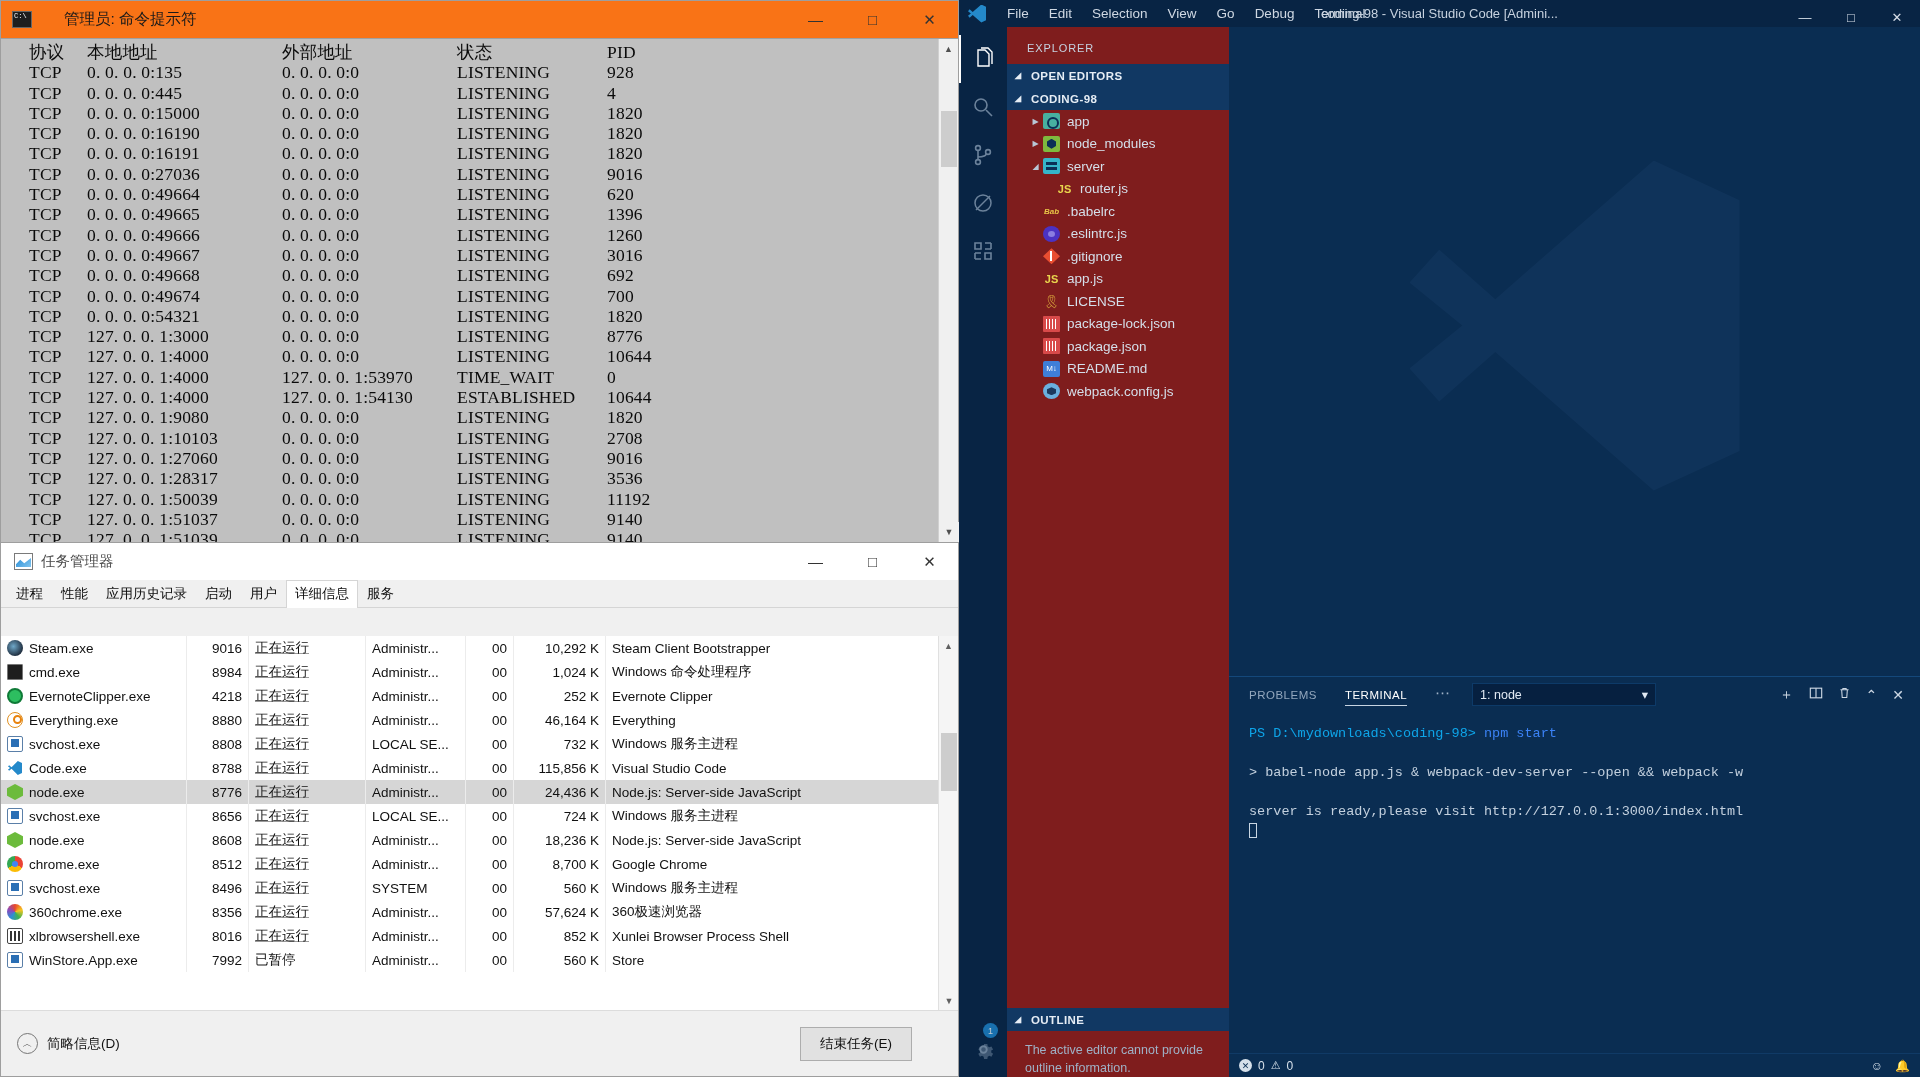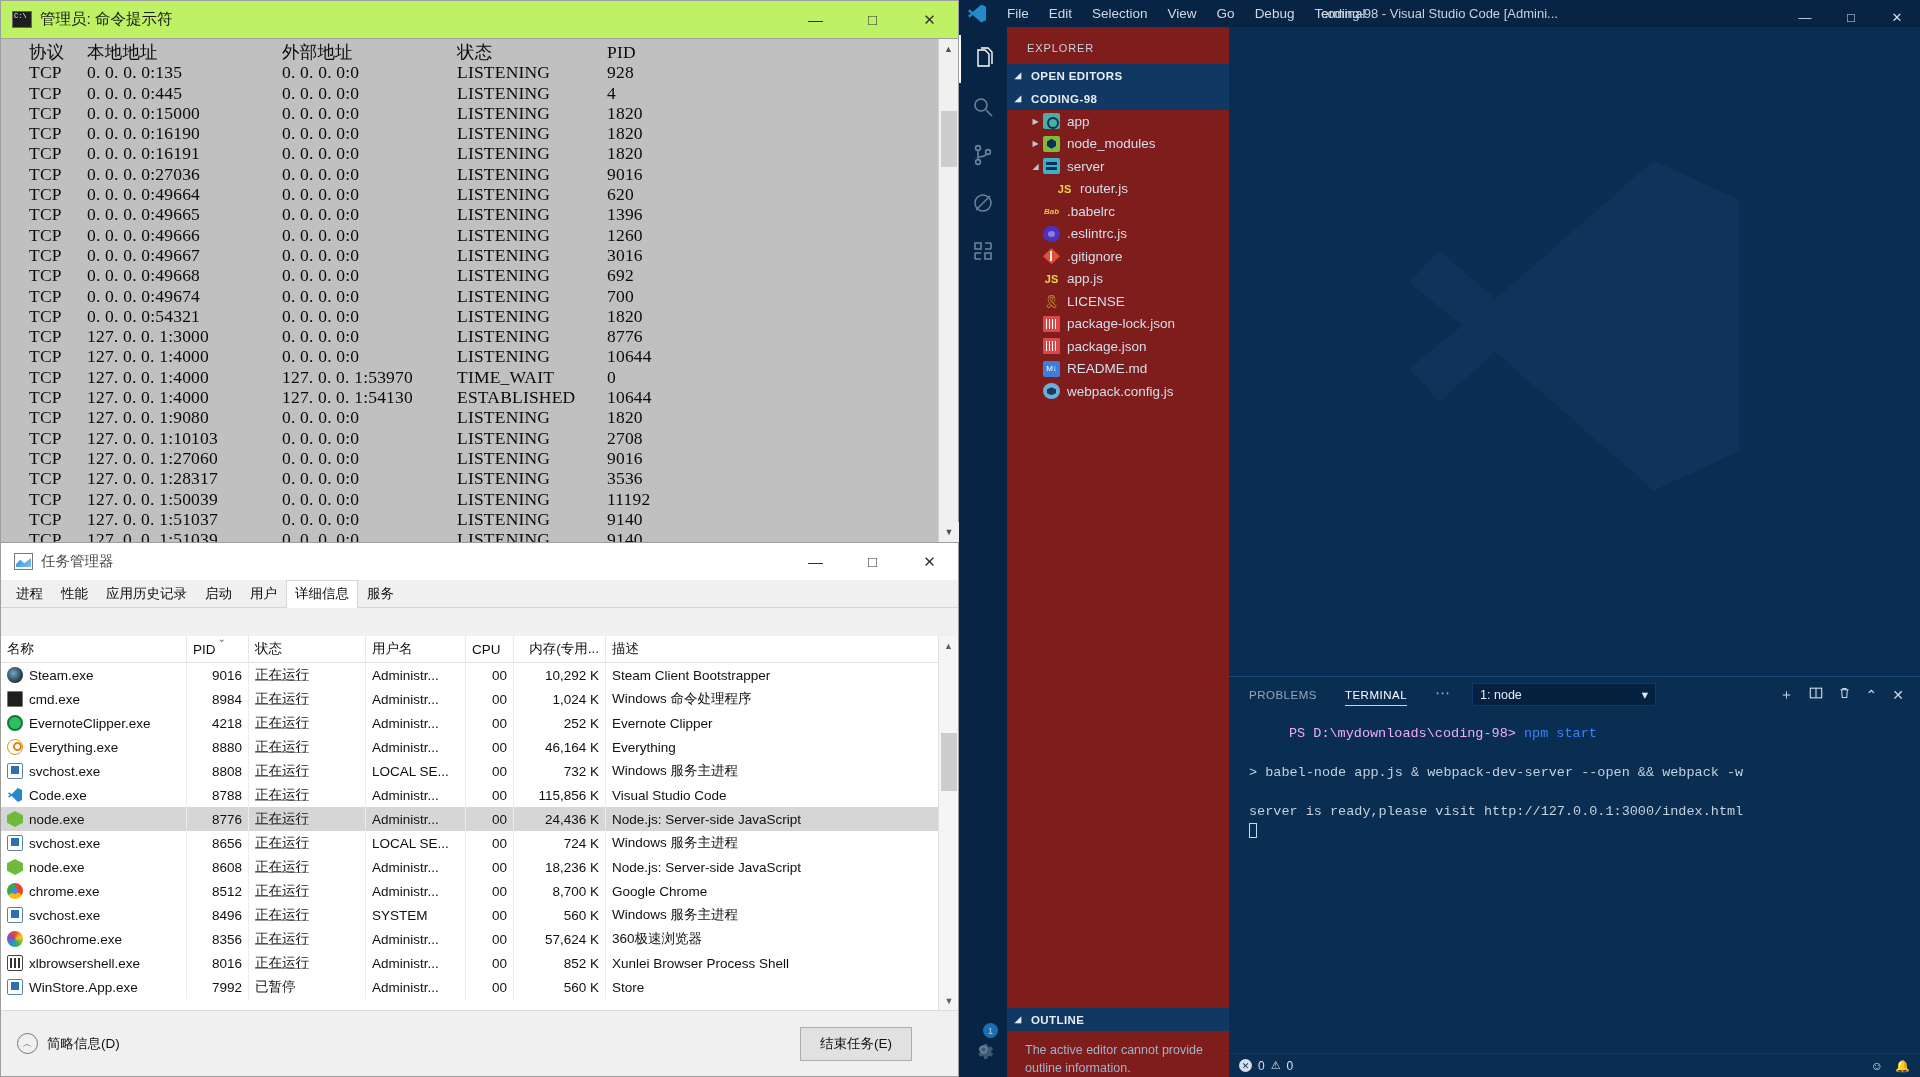--- a/index.html
+++ b/index.html
@@ -11,23 +11,24 @@
   }
   .screen { position: relative; width: 1920px; height: 1077px; }
 
   
   .cmd-window {
     position: absolute; left: 0; top: 0; width: 959px; height: 543px;
     background: #ffffff;
     border: 1px solid #9e9e9e;
   }
   .cmd-titlebar {
-    height: 37px; background: #bef264;
+    height: 37px; background: #f97316;
     display: flex; align-items: center;
     position: relative;
+    gap: 24px;
   }
   .cmd-icon {
     width: 20px; height: 17px; margin-left: 11px; margin-right: 8px;
     background: #1e1e1e; border: 1px solid #666;
     position: relative; flex: none;
   }
   .cmd-icon::after {
     content: "C:\\"; position: absolute; left: 1px; top: 0px;
     font-size: 7px; color: #ffffff; font-family: "Liberation Mono", monospace;
   }
@@ -317,21 +318,21 @@
     background: #062040; color: #e2eaf3; border: 1px solid #0d3a68;
     font-size: 12.5px; padding: 3px 7px; width: 184px;
     display: flex; align-items: center; justify-content: space-between;
   }
   .panel-actions { margin-left: auto; display: flex; align-items: center; gap: 15px; padding-right: 16px; }
   .panel-act { color: #cdd8e4; font-size: 14px; }
   .term-body {
     flex: 1; padding: 12px 20px; font-family: "Liberation Mono", monospace;
     font-size: 13.5px; line-height: 19.5px; color: #d8e2ec; overflow: hidden;
   }
-  .t-path { color: #f0abfc; margin-left: 40px; }
+  .t-path { color: #0ea5e9; }
   .t-cmd { color: #3b82f6; }
   .t-dim { color: #c3d0de; }
   .t-cursor {
     display: inline-block; width: 8px; height: 15px;
     border: 1px solid #c9d6e3; vertical-align: -3px;
   }
   .vs-status {
     height: 24px; background: #0a2d52; display: flex; align-items: center;
     font-size: 12px; color: #d6e0ea; padding: 0 10px; flex: none;
     border-top: 1px solid #103a66;
@@ -383,29 +384,20 @@
         <div class="tm-tab">进程</div>
         <div class="tm-tab">性能</div>
         <div class="tm-tab">应用历史记录</div>
         <div class="tm-tab">启动</div>
         <div class="tm-tab">用户</div>
         <div class="tm-tab active">详细信息</div>
         <div class="tm-tab">服务</div>
       </div>
     <div class="tm-table-wrap">
       <div class="tm-table">
-        <div class="tm-thead" id="tm-thead">
-            <div class="tm-th col-name">名称</div>
-            <div class="tm-th col-pid">PID<span class="sortmark">⌄</span></div>
-            <div class="tm-th col-status">状态</div>
-            <div class="tm-th col-user">用户名</div>
-            <div class="tm-th col-cpu">CPU</div>
-            <div class="tm-th col-mem num">内存(专用...</div>
-            <div class="tm-th col-desc">描述</div>
-          </div>
         <div id="tm-tbody">
             <div class="tm-row">
               <div class="tm-td col-name"><span class="pico ico-steam"></span>Steam.exe</div>
               <div class="tm-td col-pid num">9016</div>
               <div class="tm-td col-status status">正在运行</div>
               <div class="tm-td col-user">Administr...</div>
               <div class="tm-td col-cpu num">00</div>
               <div class="tm-td col-mem num">10,292 K</div>
               <div class="tm-td col-desc">Steam Client Bootstrapper</div>
             </div>

